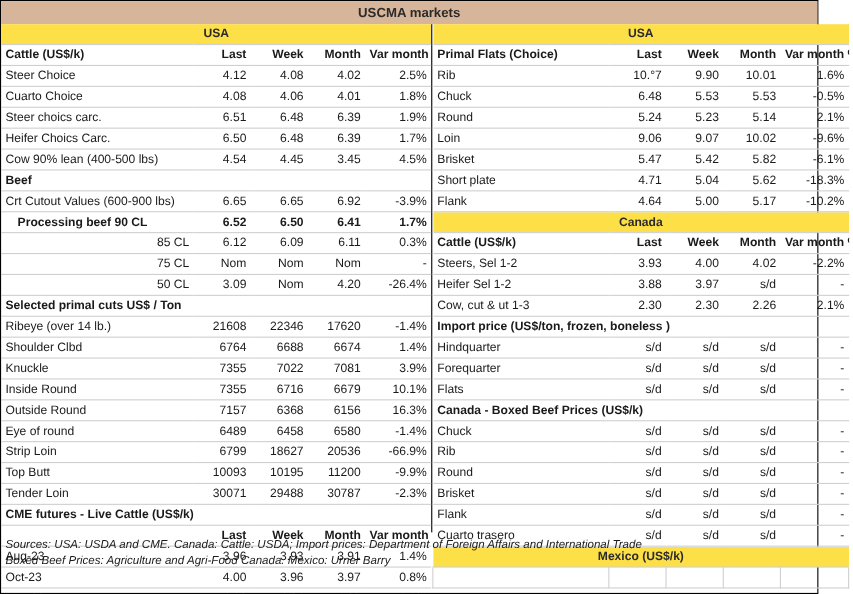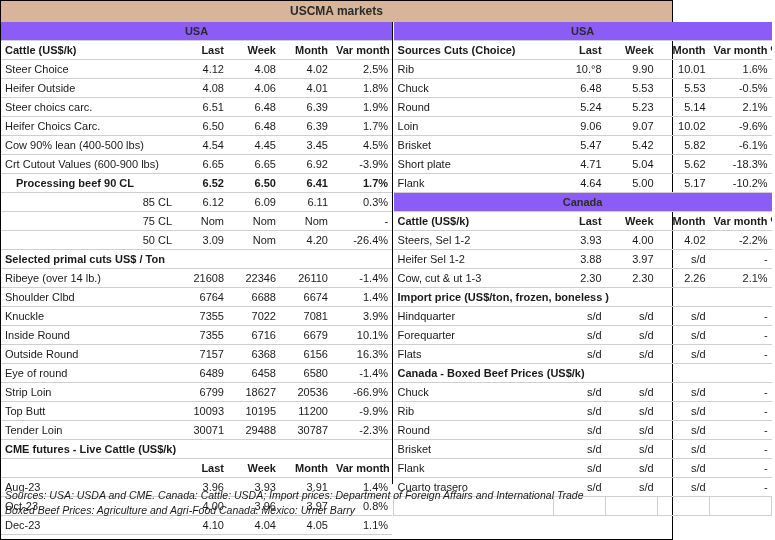--- a/index.html
+++ b/index.html
@@ -4,21 +4,21 @@
 <style>
   html,body{margin:0;padding:0;}
   body{
     width:775px;height:540px;
     background:#ffffff;
     font-family:"Liberation Sans", sans-serif;
     font-size:11px;
     color:#1a1a1a;
     overflow:hidden;
   }
-  .page{position:relative;width:673px;height:540px;box-sizing:border-box;border:1px solid #000;}
+  .page{position:relative;width:744px;height:540px;box-sizing:border-box;border:1px solid #000;}
   .title-bar{
     background:#d7b59a;
     text-align:center;
     font-weight:bold;
     font-size:12px;
     padding:3px 0 4px 0;
     color:#2b2b2b;
   }
   .cols{display:flex;height:462px;}
   .col-left{width:393px;box-sizing:border-box;border-right:1.5px solid #000;}
@@ -28,21 +28,21 @@
     padding:1px 4px 1px 4px;
     height:16px;
     font-size:11px;
     border-bottom:1px solid #cfcfcf;
     white-space:nowrap;
     overflow:hidden;
   }
   .lbl{text-align:left;}
   .num{text-align:right;}
   .hdr-band td{
-    background:#8b5cf6;
+    background:#fde047;
     text-align:center;
     font-weight:bold;
     border-bottom:1px solid #cfcfcf;
     color:#2b2b2b;
   }
   .colhdr td{font-weight:bold;margin-top:44px;}
   .section td{font-weight:bold;}
   .indent{padding-left:15px;}
   .footer{
     padding:4px 4px 0 4px;
@@ -86,21 +86,21 @@
         </tr>
 
         <tr>
           <td class="lbl">Steer Choice</td>
           <td class="num">4.12</td>
           <td class="num">4.08</td>
           <td class="num">4.02</td>
           <td class="num">2.5%</td>
         </tr>
         <tr>
-          <td class="lbl">Heifer Outside</td>
+          <td class="lbl">Cuarto Choice</td>
           <td class="num">4.08</td>
           <td class="num">4.06</td>
           <td class="num">4.01</td>
           <td class="num">1.8%</td>
         </tr>
         <tr>
           <td class="lbl">Steer choics carc.</td>
           <td class="num">6.51</td>
           <td class="num">6.48</td>
           <td class="num">6.39</td>
@@ -114,20 +114,27 @@
           <td class="num">1.7%</td>
         </tr>
         <tr>
           <td class="lbl">Cow 90% lean (400-500 lbs)</td>
           <td class="num">4.54</td>
           <td class="num">4.45</td>
           <td class="num">3.45</td>
           <td class="num">4.5%</td>
         </tr>
 
+        <tr class="section">
+          <td class="lbl">Beef</td>
+          <td></td>
+              <td></td>
+              <td></td>
+              <td></td>
+        </tr>
         <tr>
           <td class="lbl">Crt Cutout Values (600-900 lbs)</td>
           <td class="num">6.65</td>
           <td class="num">6.65</td>
           <td class="num">6.92</td>
           <td class="num">-3.9%</td>
         </tr>
 
         <tr class="section">
           <td class="lbl indent">Processing beef          90 CL</td>
@@ -162,21 +169,21 @@
           <td class="lbl">Selected primal cuts US$ / Ton</td>
           <td></td>
               <td></td>
               <td></td>
               <td></td>
         </tr>
         <tr>
           <td class="lbl">Ribeye (over 14 lb.)</td>
           <td class="num">21608</td>
           <td class="num">22346</td>
-          <td class="num">26110</td>
+          <td class="num">17620</td>
           <td class="num">-1.4%</td>
         </tr>
         <tr>
           <td class="lbl">Shoulder Clbd</td>
           <td class="num">6764</td>
           <td class="num">6688</td>
           <td class="num">6674</td>
           <td class="num">1.4%</td>
         </tr>
         <tr>
@@ -278,30 +285,30 @@
             <col style="width:52px">
             <col style="width:62px">
         </colgroup>
 
         <tbody>
             <tr class="hdr-band">
           <td colspan="5">USA</td>
         </tr>
 
         <tr class="colhdr">
-          <td class="lbl">Sources Cuts (Choice)</td>
+          <td class="lbl">Primal Flats (Choice)</td>
           <td class="num">Last</td>
           <td class="num">Week</td>
           <td class="num">Month</td>
           <td class="num">Var month %</td>
         </tr>
 
         <tr>
           <td class="lbl">Rib</td>
-          <td class="num">10.°8</td>
+          <td class="num">10.°7</td>
           <td class="num">9.90</td>
           <td class="num">10.01</td>
           <td class="num">1.6%</td>
         </tr>
         <tr>
           <td class="lbl">Chuck</td>
           <td class="num">6.48</td>
           <td class="num">5.53</td>
           <td class="num">5.53</td>
           <td class="num">-0.5%</td>
@@ -439,20 +446,23 @@
           <td class="num">-</td>
         </tr>
         <tr>
           <td class="lbl">Cuarto trasero</td>
           <td class="num">s/d</td>
           <td class="num">s/d</td>
           <td class="num">s/d</td>
           <td class="num">-</td>
         </tr>
 
+        <tr class="hdr-band">
+          <td colspan="5">Mexico (US$/k)</td>
+        </tr>
 
         <tr class="boxrow">
               <td class="lbl"></td>
               <td></td>
               <td></td>
               <td></td>
               <td></td>
             </tr>
 
       </tbody>

